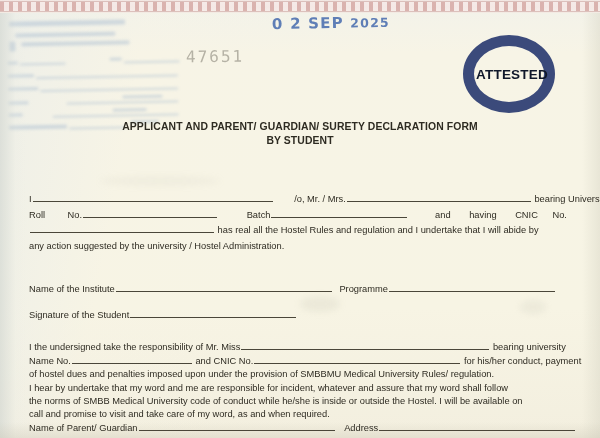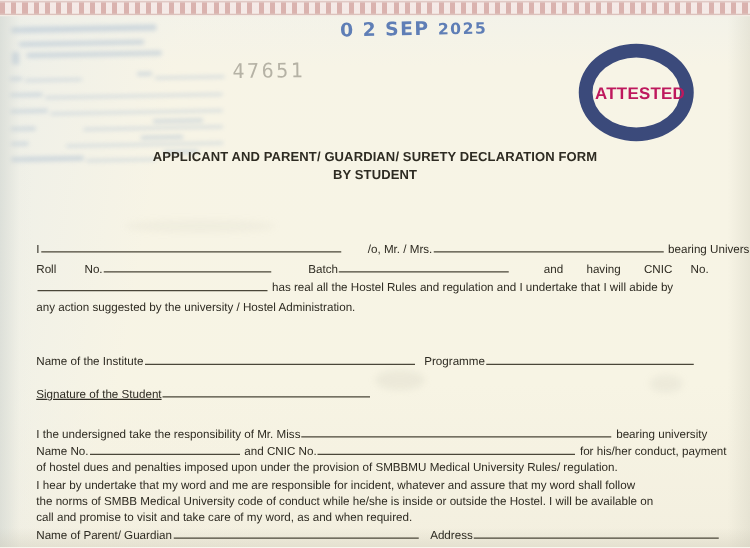--- a/index.html
+++ b/index.html
@@ -138,21 +138,21 @@
   }
   .seal-text {
     position: absolute;
     left: -3px;
     top: 32px;
     width: 104px;
     text-align: center;
     font-family: "Liberation Sans", sans-serif;
     font-weight: bold;
     font-size: 13.5px;
-    color: #be185d;
+    color: #0f172a;
     letter-spacing: 0.2px;
   }
 
   
   .doc {
     position: absolute;
     left: 0; top: 0;
     width: 600px;
     height: 438px;
     color: #2e2b22;
@@ -309,21 +309,21 @@
       </div>
 
       <div>any action suggested by the university / Hostel Administration.</div>
     </div>
 
     <div class="field-line" style="top:282px;">
       <span>Name of the Institute</span><span class="fill" style="width:216px;"></span>
       <span style="display:inline-block;width:4px;"></span><span>Programme</span><span class="fill" style="width:166px;"></span>
     </div>
 
-    <div class="field-line" style="top:308px;text-decoration:underline;">
+    <div class="field-line" style="top:308px;">
       <span>Signature of the Student</span><span class="fill" style="width:166px;"></span>
     </div>
 
 
     <div class="parents-block">
 
       <div class="para-line">
         <span>I the undersigned take the responsibility of Mr. Miss</span><span class="fill" style="width:248px;"></span>
         <span>bearing university</span>
       </div>

